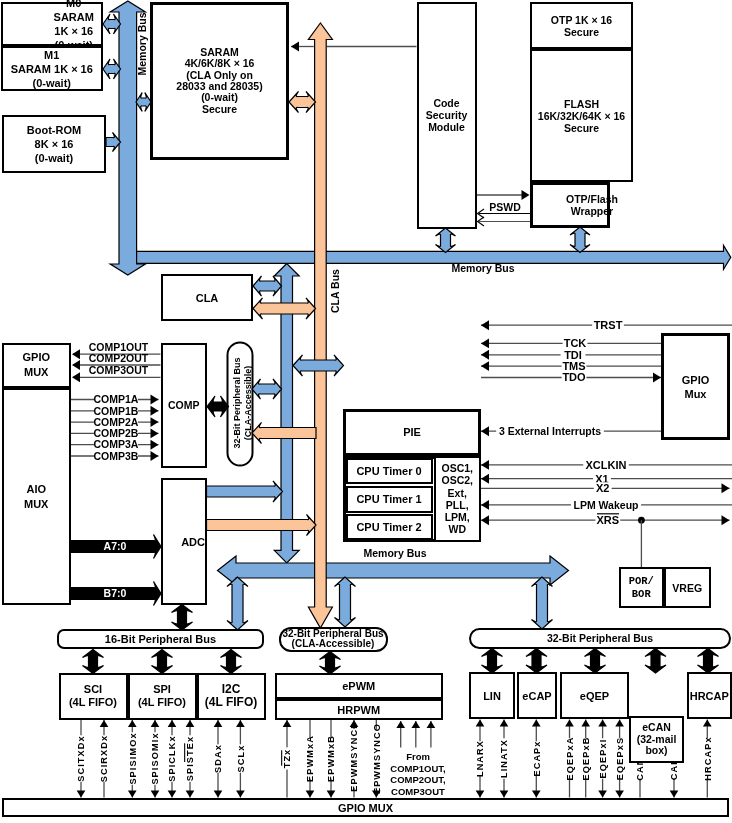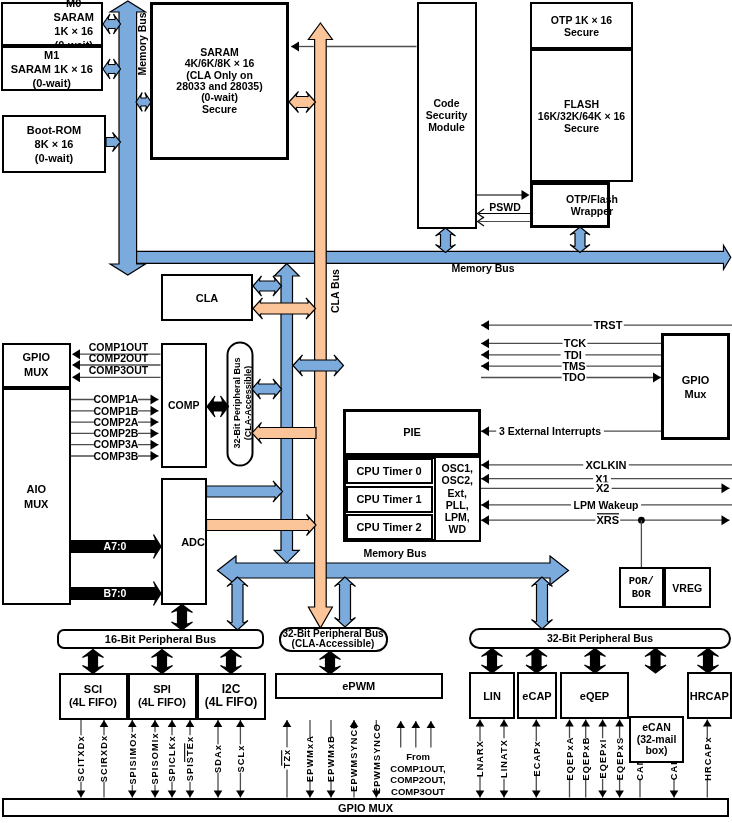--- a/index.html
+++ b/index.html
@@ -568,20 +568,23 @@
     </div>
 
 <div class="bx" style="left:196.5px;top:672.5px;width:69px;height:47px;border:2.5px solid #000;font-size:12px;line-height:13.5px;">
       <div>I2C<br>(4L FIFO)</div>
     </div>
 
 <div class="bx" style="left:275px;top:673px;width:167.5px;height:26px;border:2.5px solid #000;font-size:11px;line-height:14px;">
       <div>ePWM</div>
     </div>
 
+<div class="bx" style="left:275px;top:699px;width:167.5px;height:21px;border:2.5px solid #000;font-size:11px;line-height:14px;">
+      <div>HRPWM</div>
+    </div>
 
 <div class="bx" style="left:469px;top:672px;width:46px;height:47px;border:2.5px solid #000;font-size:11px;line-height:14px;">
       <div>LIN</div>
     </div>
 
 <div class="bx" style="left:517px;top:672px;width:40px;height:47px;border:2.5px solid #000;font-size:11px;line-height:14px;">
       <div>eCAP</div>
     </div>
 
 <div class="bx" style="left:560px;top:672px;width:69px;height:47px;border:2.5px solid #000;font-size:11px;line-height:14px;">

